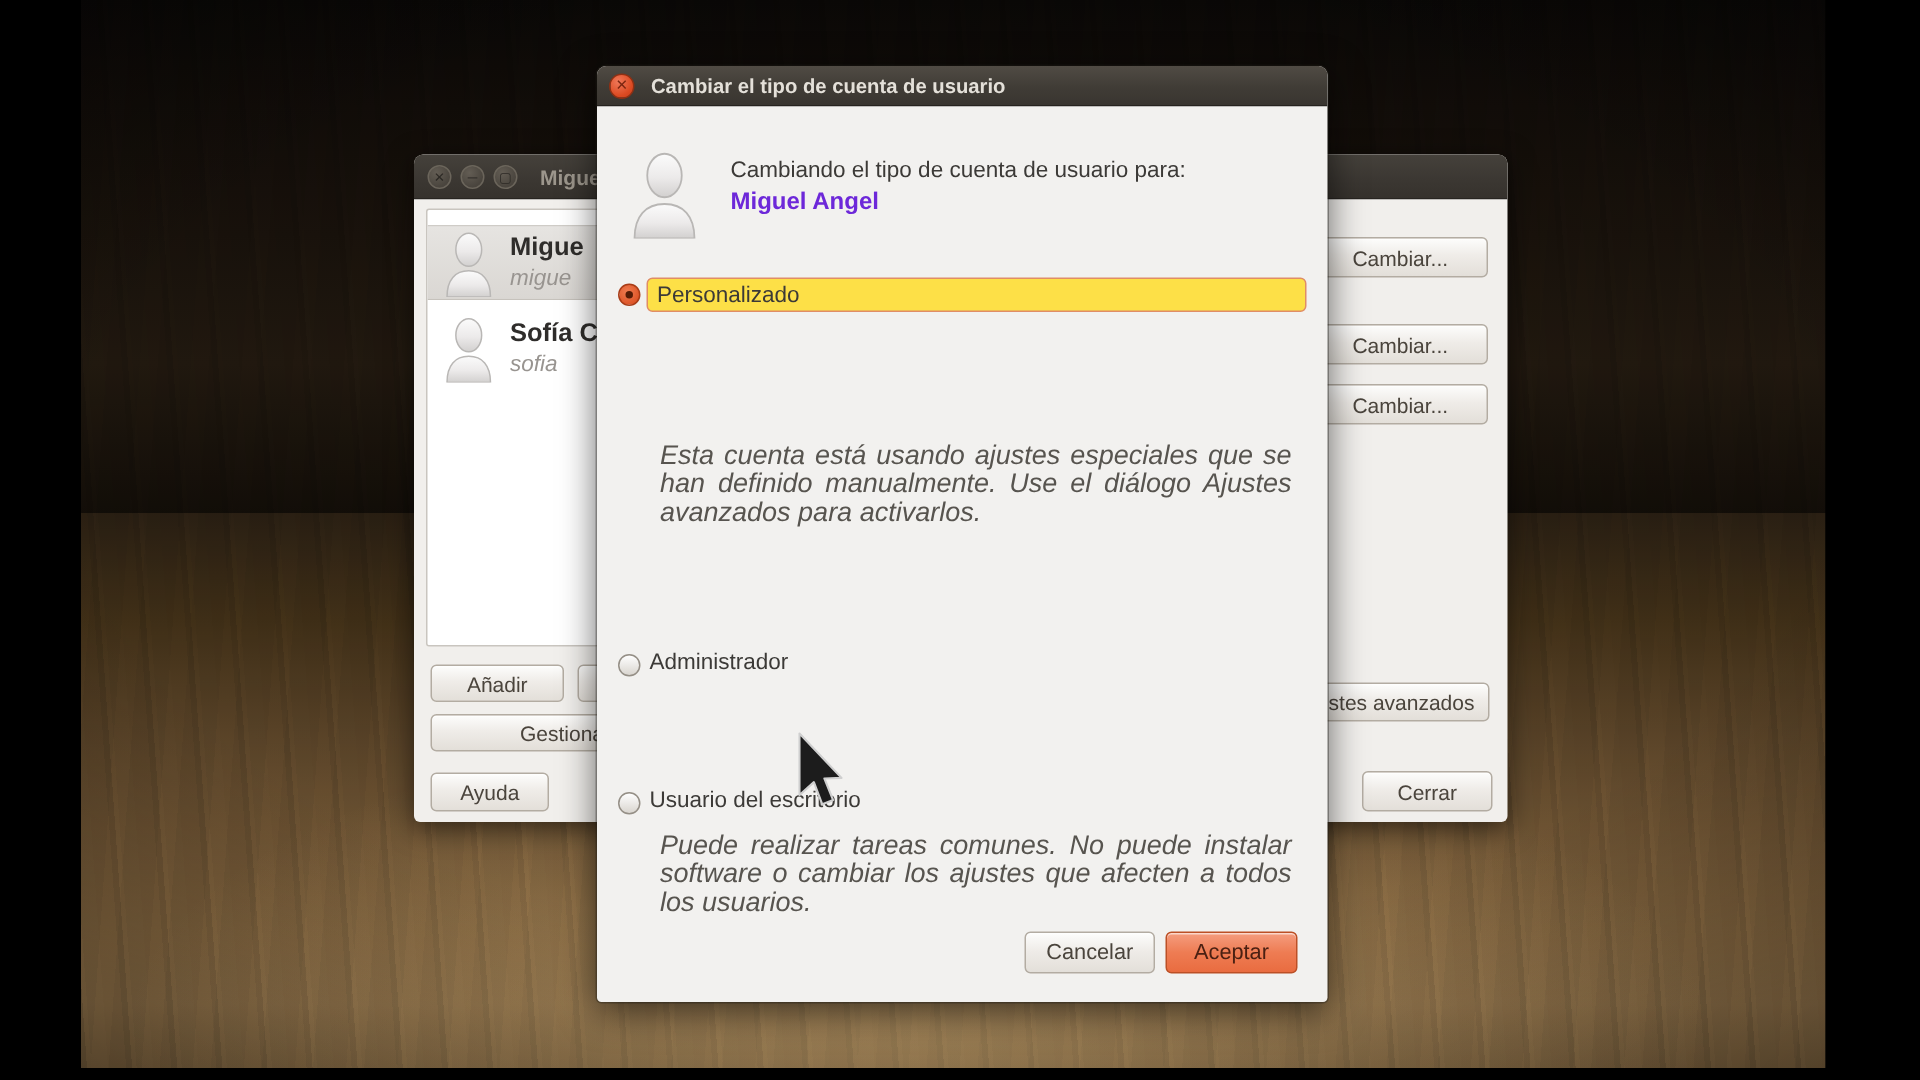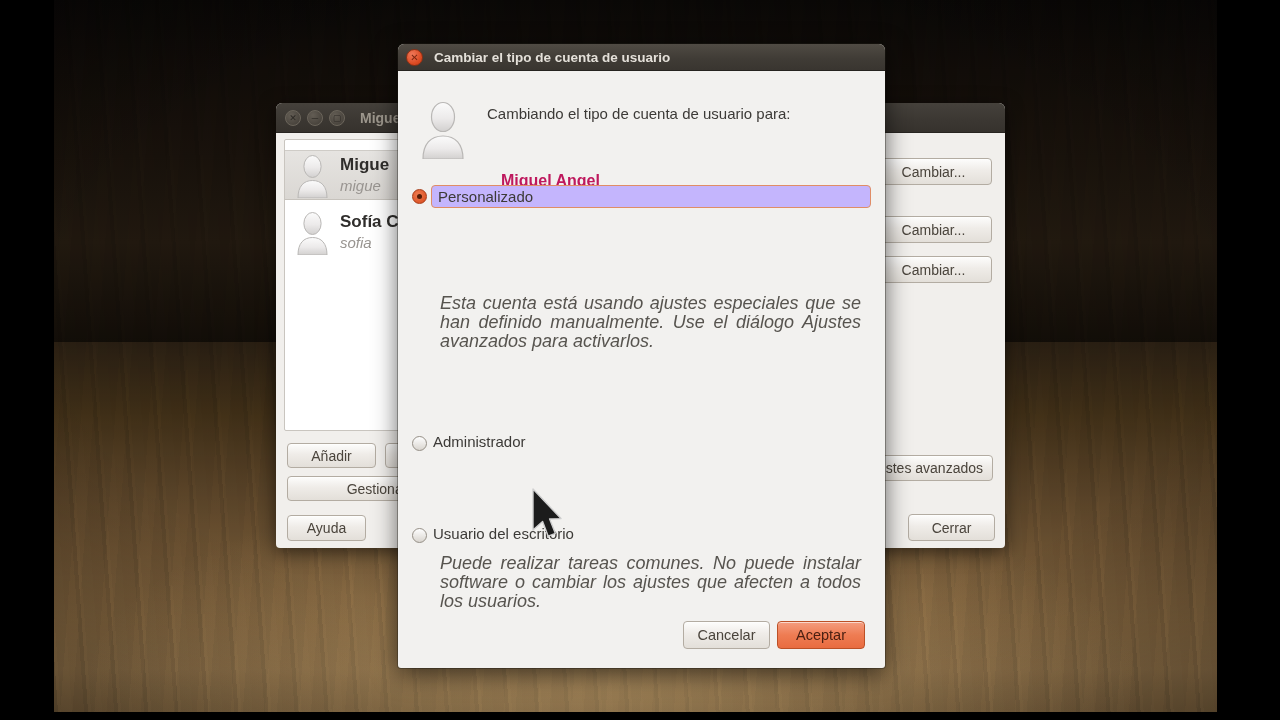--- a/index.html
+++ b/index.html
@@ -96,39 +96,39 @@
     position: absolute; left: 8px; top: 5px; width: 17px; height: 17px; border-radius: 50%;
     background: radial-gradient(circle at 35% 30%, #f0795a, #db4a22 65%, #c23d1b 100%);
     border: 1px solid #8e3014; color: #7c2610; font-size: 10px; font-weight: bold;
     display: flex; align-items: center; justify-content: center; line-height: 1;
   }
   .dlg-title { position: absolute; left: 36px; top: 0; height: 27px; line-height: 27px;
     color: #e4e0d9; font-size: 13.5px; font-weight: bold; }
 
   .dlg-header-icon { position: absolute; left: 20px; top: 57px; }
   .hdr-line { position: absolute; left: 89px; top: 61px; font-size: 15px; color: #3c3a37; }
-  .hdr-name { position: absolute; left: 103px; top: 82px; font-size: 16px; font-weight: bold; color: #be185d; margin-top: 46px; }
+  .hdr-name { position: absolute; left: 89px; top: 82px; font-size: 16px; font-weight: bold; color: #6d28d9; }
 
   .radio { position: absolute; width: 15px; height: 15px; border-radius: 50%; }
   .radio.off {
     background: linear-gradient(180deg, #fefefe, #d9d5cf);
     border: 1px solid #958f86;
   }
   .radio.on {
     background: radial-gradient(circle at 40% 35%, #ef7c50, #dd5427 75%);
     border: 1px solid #a83c17;
   }
   .radio.on::after {
     content: ""; position: absolute; left: 4px; top: 4px; width: 5px; height: 5px;
     border-radius: 50%; background: #551c06;
   }
   .opt-label { position: absolute; font-size: 15px; color: #3c3a37; white-space: nowrap; }
   .sel-pill {
     position: absolute; left: 33px; top: 141px; width: 440px; height: 23px;
-    background: #c4b5fd; border: 1px solid #e08d66; border-radius: 4px;
+    background: #fde047; border: 1px solid #e08d66; border-radius: 4px;
     display: flex; align-items: center; padding-left: 6px;
     font-size: 15px; color: #3c3a37;
   }
   .opt-desc {
     position: absolute; left: 42px; width: 421px;
     font-size: 18px; font-style: italic; color: #57544f;
     line-height: 19px; text-align: justify;
   }
 
   .dlg-btn-cancel { left: 285px; top: 577px; width: 87px; height: 28px; font-size: 14.5px; }

